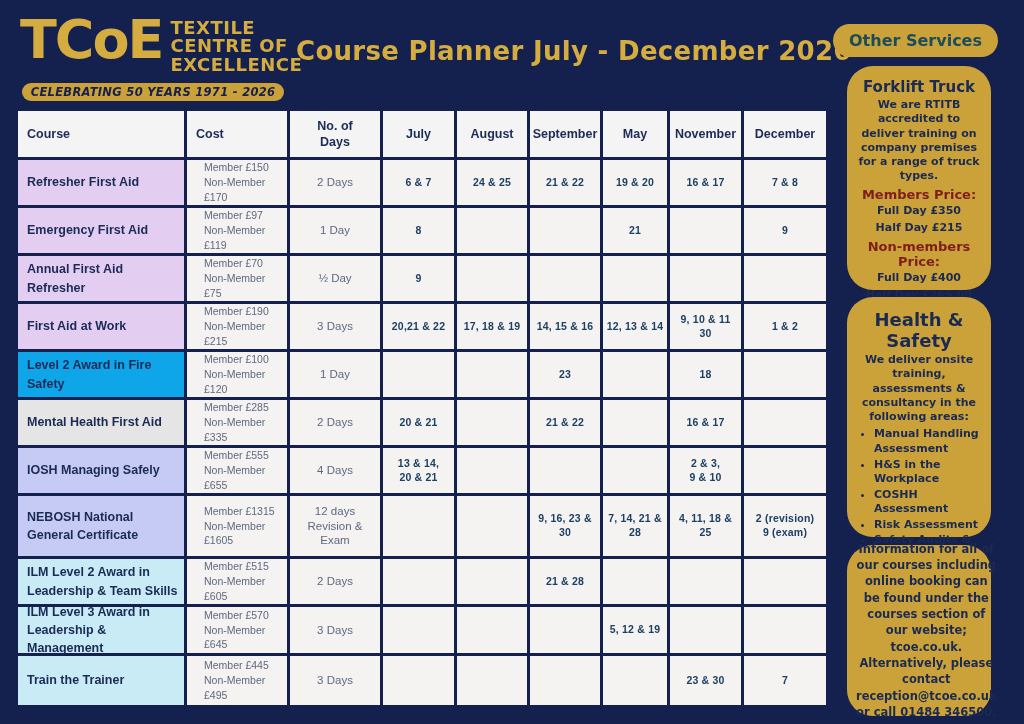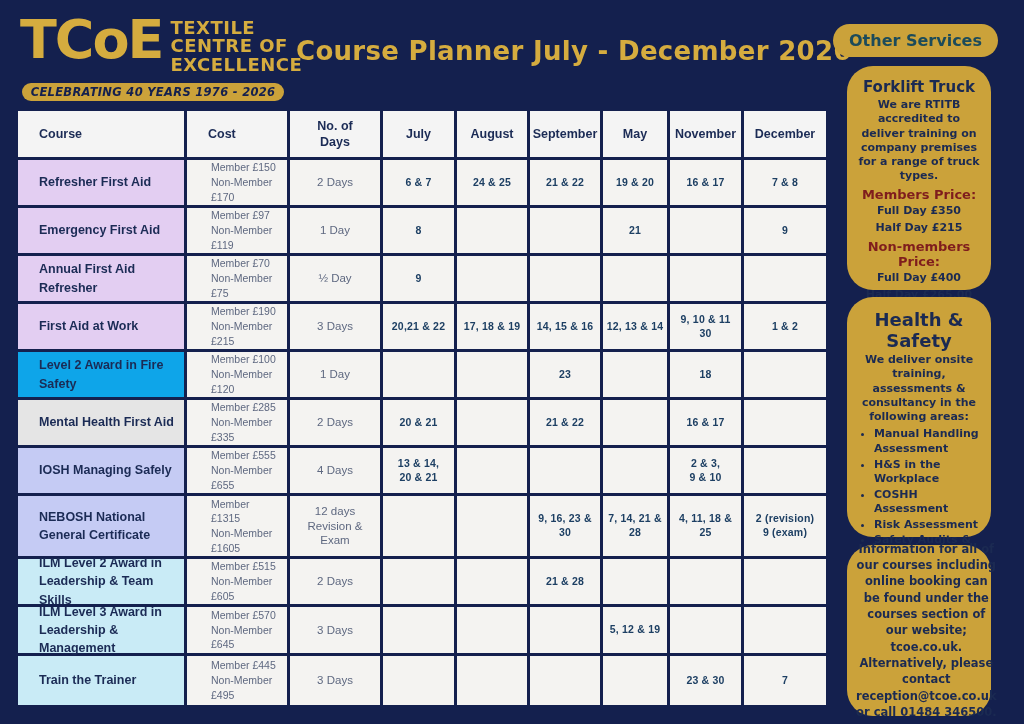--- a/index.html
+++ b/index.html
@@ -42,23 +42,23 @@
     gap:3px;
   }
   .cell {
     background:#F4F3F1;
     display:flex; align-items:center; justify-content:center;
     text-align:center; white-space:pre-line;
     font-family:"Liberation Sans", sans-serif;
     line-height:1.3; padding:2px;
   }
   .cell.head { background:#F4F4F4; font-weight:bold; font-size:12.5px; color:#1B2B55; }
-  .cell.left { justify-content:flex-start; text-align:left; padding-left:21px; padding-right:6px; }
+  .cell.left { justify-content:flex-start; text-align:left; padding-left:9px; padding-right:6px; }
   .cell.course { font-weight:bold; font-size:12.5px; color:#1B2B55; line-height:1.45; }
-  .cell.cost { font-size:10.5px; color:#5E6880; line-height:1.4; padding-left:24px; }
+  .cell.cost { font-size:10.5px; color:#5E6880; line-height:1.4; padding-left:17px; }
   .cell.days { font-size:11.5px; color:#5E6880; }
   .cell.month { font-weight:bold; font-size:10.5px; color:#1D3F63; letter-spacing:0.2px; }
 
   
   .pill {
     position:absolute; left:833px; top:24px; width:165px; height:33px;
     background:#CBA23A; border-radius:17px;
     display:flex; align-items:center; justify-content:center;
     font-size:16px; font-weight:bold; color:#1C4B5A;
     cursor:pointer;
@@ -90,21 +90,21 @@
 
   <div class="logo-block">
     <span class="logo-acronym">TCoE</span>
     <div class="logo-lines">
       <span>TEXTILE</span>
       <span>CENTRE OF</span>
       <span>EXCELLENCE</span>
     </div>
   </div>
 
-  <div class="banner">CELEBRATING 40 YEARS 1976 - 2026</div>
+  <div class="banner">CELEBRATING 50 YEARS 1971 - 2026</div>
 
   <h1 class="page-title">Course Planner July - December 2026</h1>
 
   <div class="table-wrap" id="planner-table">
       <div class="cell head left">Course</div>
       <div class="cell head left">Cost</div>
       <div class="cell head">No. of
 Days</div>
       <div class="cell head">July</div>
       <div class="cell head">August</div>

